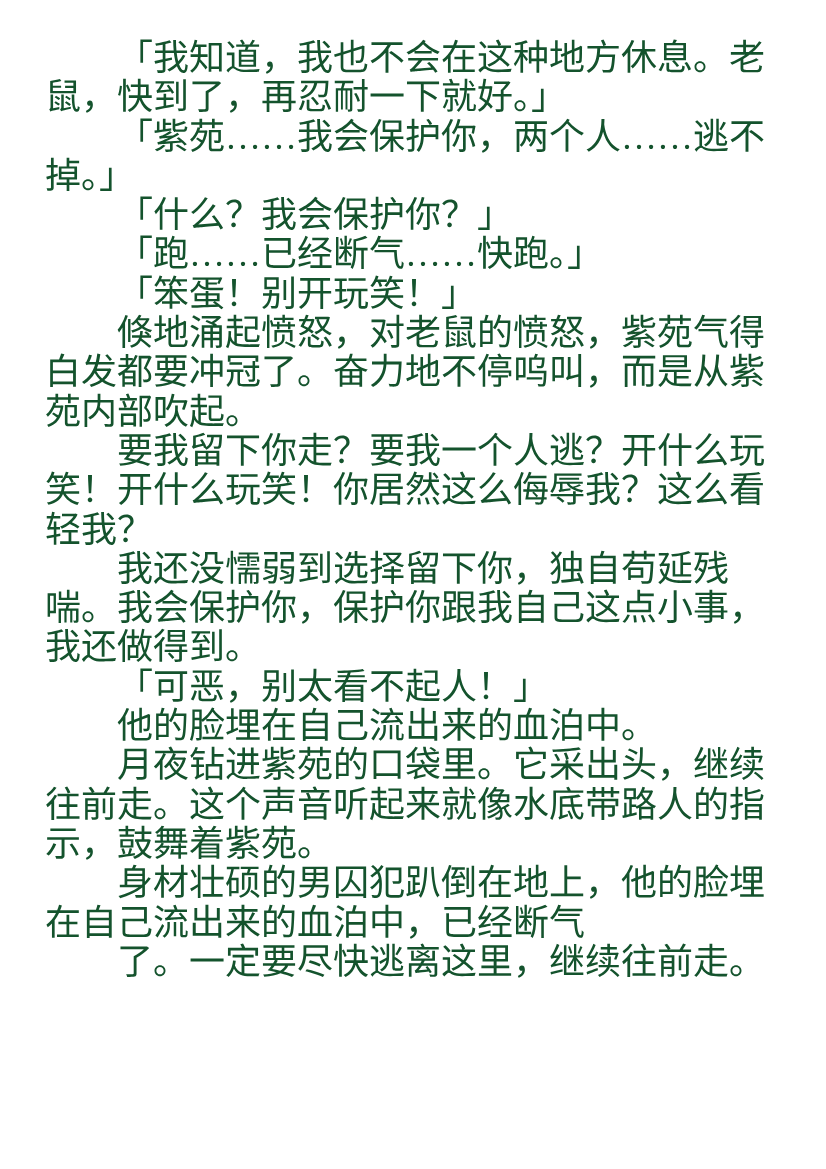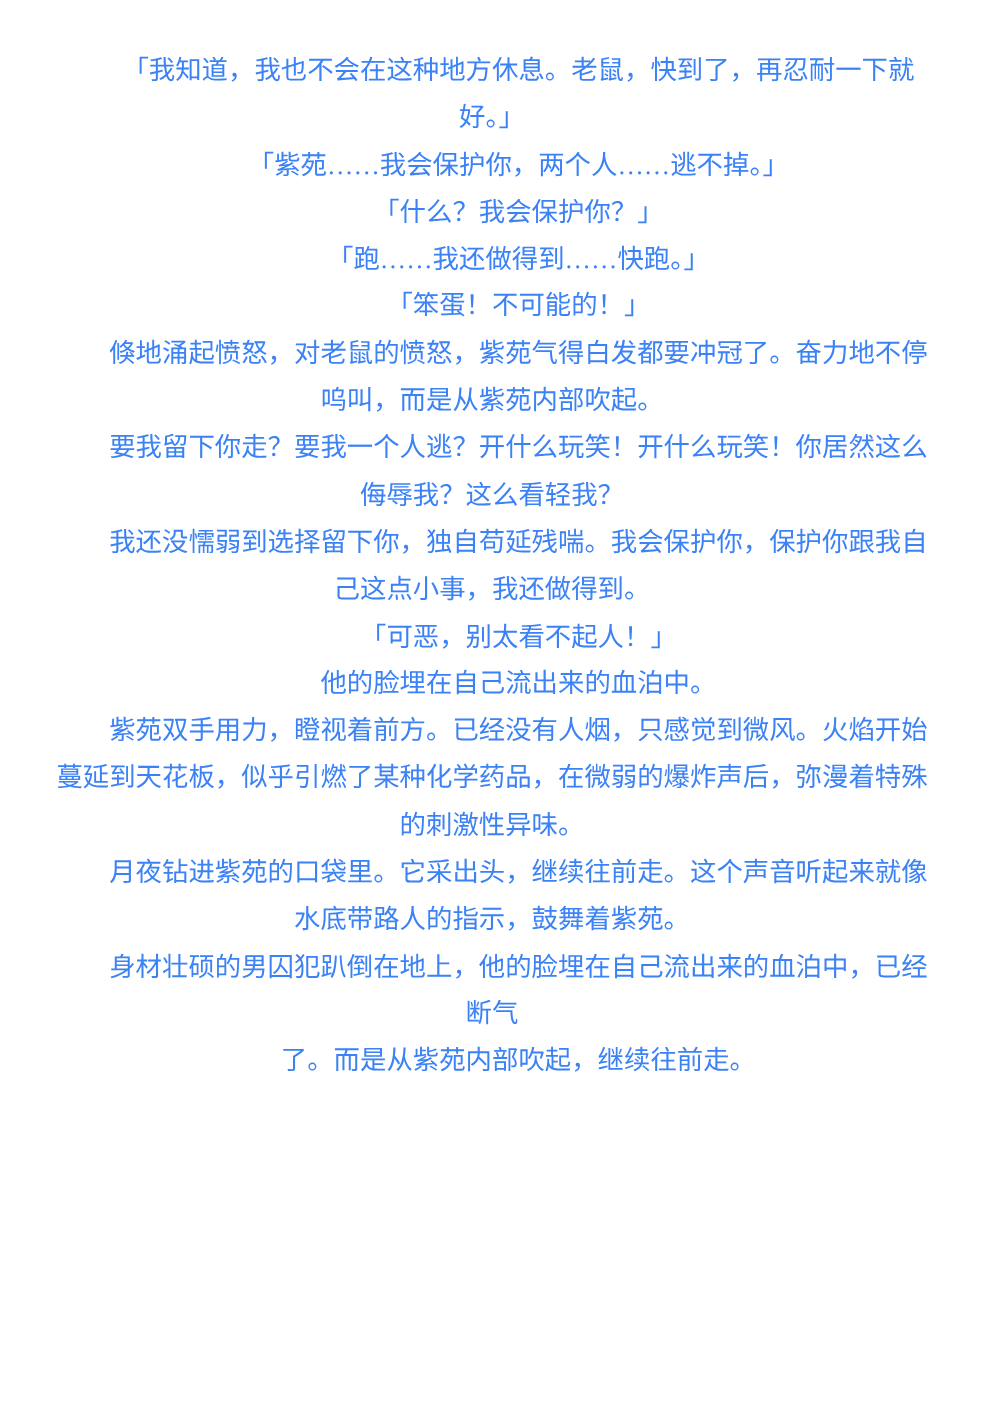--- a/index.html
+++ b/index.html
@@ -13,46 +13,45 @@
     height: 1169px;
     background: #ffffff;
     overflow: hidden;
   }
   .text-block {
     position: absolute;
     top: 39px;
     left: 45px;
     width: 730px;
     font-family: "Liberation Serif", "DejaVu Serif", serif;
-    font-size: 22px;
+    font-size: 36px;
     line-height: 39.3px;
-    color: #3b82f6;
-    text-align: center;
+    color: #14532d;
+    text-align: left;
     word-break: normal;
     line-break: auto;
   }
   .text-block p {
     margin: 0;
     padding: 0;
     text-indent: 2em;
   }
 </style>
 </head>
 <body>
 
 <div class="page">
   <div class="text-block">
     <p>「我知道，我也不会在这种地方休息。老鼠，快到了，再忍耐一下就好。」</p>
     <p>「紫苑……我会保护你，两个人……逃不掉。」</p>
     <p>「什么？我会保护你？」</p>
-    <p>「跑……我还做得到……快跑。」</p>
-    <p>「笨蛋！不可能的！」</p>
+    <p>「跑……已经断气……快跑。」</p>
+    <p>「笨蛋！别开玩笑！」</p>
     <p>倏地涌起愤怒，对老鼠的愤怒，紫苑气得白发都要冲冠了。奋力地不停呜叫，而是从紫苑内部吹起。</p>
     <p>要我留下你走？要我一个人逃？开什么玩笑！开什么玩笑！你居然这么侮辱我？这么看轻我？</p>
     <p>我还没懦弱到选择留下你，独自苟延残喘。我会保护你，保护你跟我自己这点小事，我还做得到。</p>
     <p>「可恶，别太看不起人！」</p>
     <p>他的脸埋在自己流出来的血泊中。</p>
-    <p>紫苑双手用力，瞪视着前方。已经没有人烟，只感觉到微风。火焰开始蔓延到天花板，似乎引燃了某种化学药品，在微弱的爆炸声后，弥漫着特殊的刺激性异味。</p>
     <p>月夜钻进紫苑的口袋里。它采出头，继续往前走。这个声音听起来就像水底带路人的指示，鼓舞着紫苑。</p>
     <p>身材壮硕的男囚犯趴倒在地上，他的脸埋在自己流出来的血泊中，已经断气</p>
-    <p>了。而是从紫苑内部吹起，继续往前走。</p>
+    <p>了。一定要尽快逃离这里，继续往前走。</p>
   </div>
 </div>
 
 </body></html>

